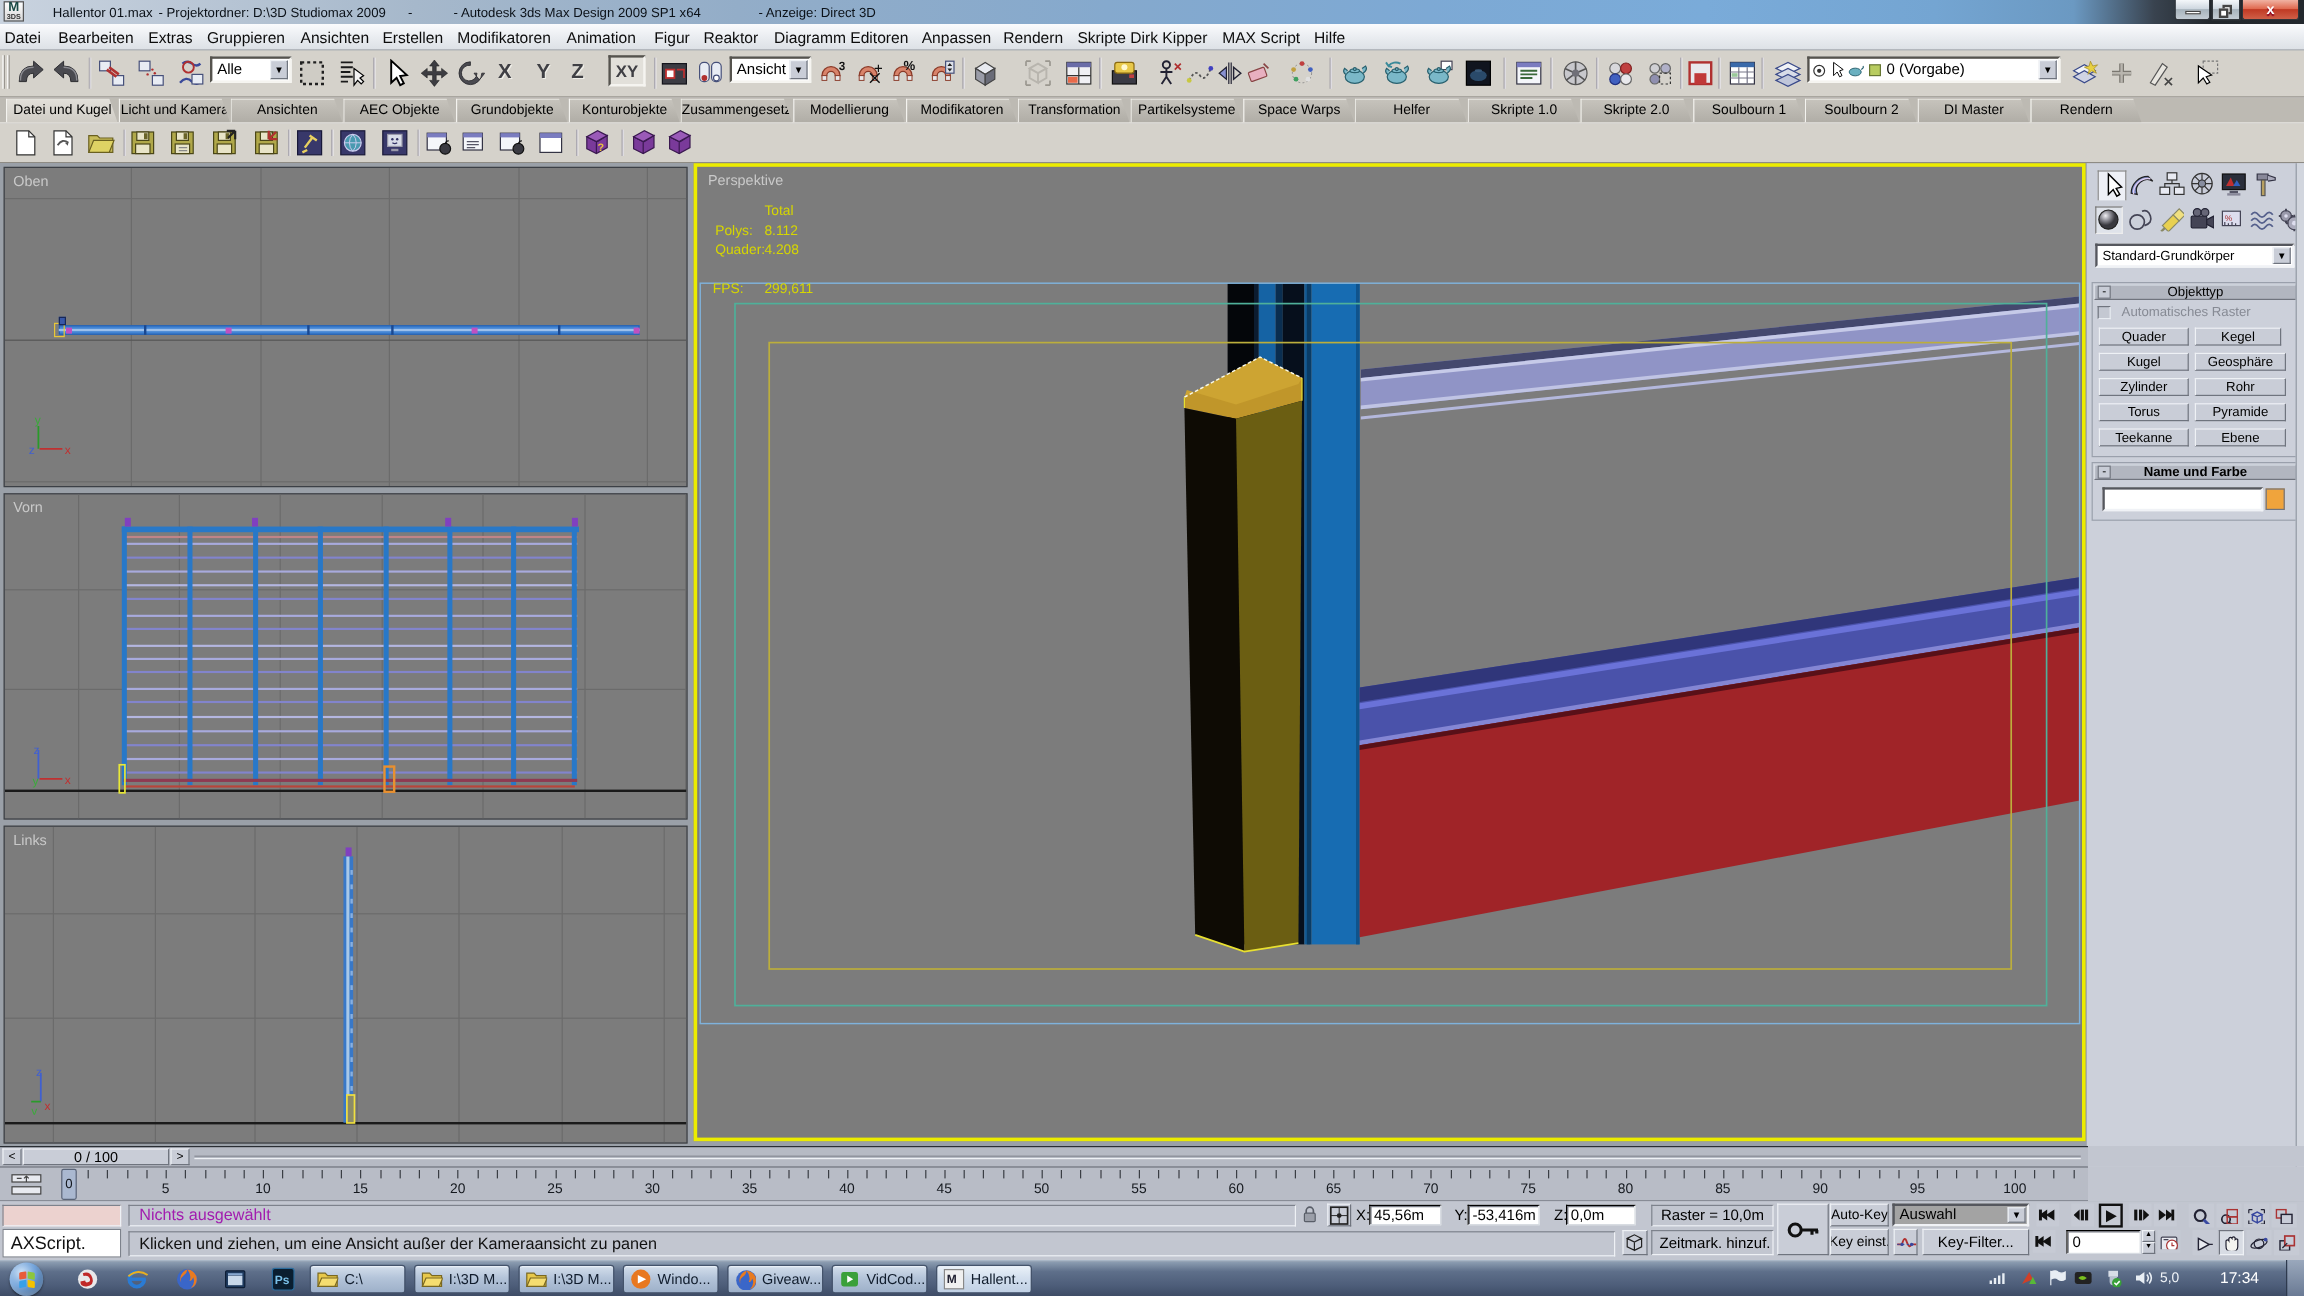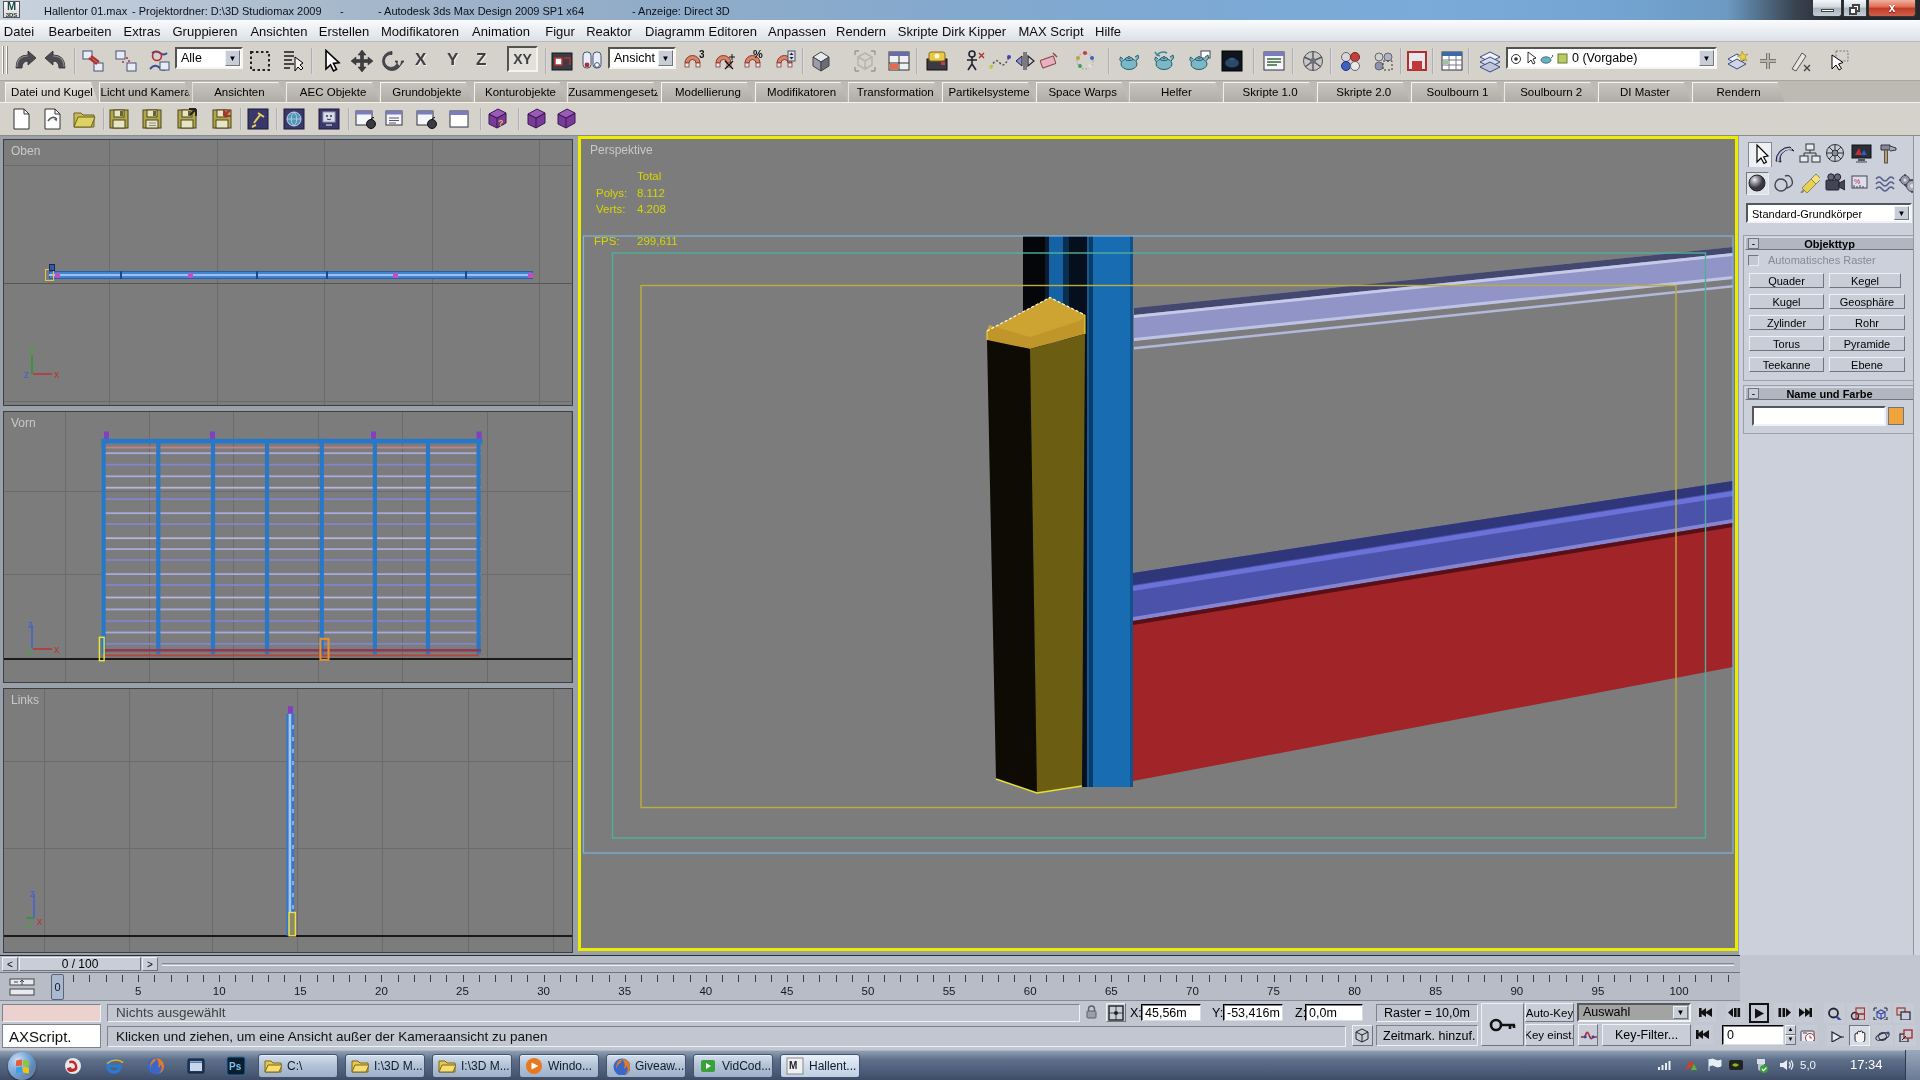--- a/index.html
+++ b/index.html
@@ -598,21 +598,21 @@
         <path d="M415 640 L456 654 L501 647" stroke="#e8e030" stroke-width="1.5" fill="none"></path>
         <path d="M406 201 L406 192 M504 195 L504 176" stroke="#e8e030" stroke-width="1" fill="none"></path>
         <rect x="2.5" y="97" width="1149.5" height="617" fill="none" stroke="#7fb2dc" stroke-width="1.2"></rect>
         <rect x="31.5" y="114" width="1093" height="585" fill="none" stroke="#4fb09a" stroke-width="1.4"></rect>
         <rect x="60" y="146.5" width="1035" height="522" fill="none" stroke="#bcae3c" stroke-width="1.4"></rect>
       </svg>
 <div class="vplabel" style="left:9px;top:4px">Perspektive</div>
 <div style="position:absolute;color:#d6d600;font-size:11.5px;left:56px;top:31px">Total</div>
 <div style="position:absolute;color:#d6d600;font-size:11.5px;left:15px;top:48px">Polys:</div>
       <div style="position:absolute;color:#d6d600;font-size:11.5px;left:56px;top:48px">8.112</div>
-<div style="position:absolute;color:#d6d600;font-size:11.5px;left:15px;top:64px">Verts:</div>
+<div style="position:absolute;color:#d6d600;font-size:11.5px;left:15px;top:64px">Quader:</div>
       <div style="position:absolute;color:#d6d600;font-size:11.5px;left:56px;top:64px">4.208</div>
 <div style="position:absolute;color:#d6d600;font-size:11.5px;left:13px;top:96px">FPS:</div>
       <div style="position:absolute;color:#d6d600;font-size:11.5px;left:56px;top:96px">299,611</div>
 </div>
 <div class="abs" style="left:1739px;top:136px;width:181px;height:865px;background:#ccd0da">
 <div class="abs" style="left:9px;top:6px;width:24px;height:25px;background:#eef0f6;border:1px solid #888;border-bottom:none;"><svg style="" width="23" height="23" viewBox="0 0 23 23">
           <path d="M8 2 L8 19 L12 15 L15 20.5 L17.5 19 L14.5 14 L19 13 Z" fill="#fff" stroke="#000" stroke-width="1.2"></path>
         </svg></div>
 <div class="abs" style="left:34px;top:6px;width:24px;height:25px;"><svg style="" width="23" height="23" viewBox="0 0 23 23">
           <path d="M3 19 A14 14 0 0 1 17 5 L21 9 A9 9 0 0 0 8 20 Z" fill="#7a8ac8" stroke="#222"></path>
@@ -679,21 +679,21 @@
           <circle cx="8" cy="8" r="1.5" fill="#dde"></circle>
           <circle cx="15" cy="14" r="5.5" fill="#aab" stroke="#445"></circle>
           <circle cx="15" cy="14" r="2" fill="#dde"></circle>
           <path d="M8 2 v2 M8 12 v2 M2 8 h2 M12 8 h2 M15 7 v2 M15 19 v2 M8 14 h2 M20 14 h2" stroke="#445" stroke-width="1.6"></path>
         </svg></div>
 <div class="abs" style="left:7px;top:67px;width:166px;height:20px;background:#fff;border:2px solid;border-color:#55575e #f0f2f6 #f0f2f6 #55575e">
         <div style="font-size:11px;padding:3px 0 0 4px">Standard-Grundkörper</div>
         <div class="abs raised ctr" style="right:1px;top:1px;width:15px;height:14px;font-size:8px">▼</div>
       </div>
 <div class="abs" style="left:4px;top:99px;width:173px;height:146px;border:1px solid #9aa0ac"></div>
-<div class="abs" style="left:6px;top:101px;width:169px;height:13px;background:#b2b6c0;border:1px solid;border-color:#d8dce4 #70747e #70747e #d8dce4;font-size:11px;font-weight:bold;text-align:center;color:#000">Objekttyp</div>
+<div class="abs" style="left:6px;top:101px;width:169px;height:13px;background:#b2b6c0;border:1px solid;border-color:#d8dce4 #70747e #70747e #d8dce4;font-size:11px;font-weight:normal;text-align:center;color:#000">Objekttyp</div>
 <div class="abs ctr" style="left:9px;top:102px;width:11px;height:11px;background:#c8ccd6;border:1px solid #70747e;font-size:10px;line-height:9px">-</div>
 <div class="abs" style="left:9px;top:119px;width:11px;height:11px;background:#c4c8d2;border:1px solid;border-color:#70747e #e8ecf2 #e8ecf2 #70747e"></div>
 <div class="abs" style="left:29px;top:118px;font-size:11px;color:#868a94">Automatisches Raster</div>
 <div class="btnG" style="left:10px;top:137.0px;width:75px;height:15px;line-height:14px">Quader</div>
 <div class="btnG" style="left:90px;top:137.0px;width:72px;height:15px;line-height:14px">Kegel</div>
 <div class="btnG" style="left:10px;top:157.9px;width:75px;height:15px;line-height:14px">Kugel</div>
 <div class="btnG" style="left:90px;top:157.9px;width:76px;height:15px;line-height:14px">Geosphäre</div>
 <div class="btnG" style="left:10px;top:178.8px;width:75px;height:15px;line-height:14px">Zylinder</div>
 <div class="btnG" style="left:90px;top:178.8px;width:76px;height:15px;line-height:14px">Rohr</div>
 <div class="btnG" style="left:10px;top:199.7px;width:75px;height:15px;line-height:14px">Torus</div>
@@ -844,21 +844,21 @@
 <svg style="position:absolute;left:8px;top:3px" width="30" height="22" viewBox="0 0 30 22">
         <rect x="2" y="3" width="24" height="6" fill="#e8eaf0" stroke="#444"></rect>
         <rect x="2" y="13" width="24" height="6" fill="#e8eaf0" stroke="#444"></rect>
         <path d="M8 5 l0 0 M6 6 l4 0 M14 4 l0 5 M12 6 l2 -2 l2 2" stroke="#444" fill="none"></path>
       </svg>
 </div>
 <div class="abs" style="left:1740px;top:972px;width:180px;height:29px;background:#c2c6d0"></div>
 <div class="abs" style="left:0;top:1001px;width:1920px;height:49px;background:#c2c6d0">
 <div class="abs sunk" style="left:2px;top:3px;width:99px;height:18px;background:#ecd2cf"></div>
 <div class="abs" style="left:2px;top:23px;width:99px;height:24px;background:#fff;border:1px solid #7d828c;font-size:15px;color:#111;padding:3px 0 0 6px">AXScript.</div>
-<div class="abs sunk" style="left:107px;top:3px;width:973px;height:18px;font-size:13.5px;color:#404040;padding:0 0 0 8px">Nichts ausgewählt</div>
+<div class="abs sunk" style="left:107px;top:3px;width:973px;height:18px;font-size:13.5px;color:#a21caf;padding:0 0 0 8px">Nichts ausgewählt</div>
 <div class="abs sunk" style="left:107px;top:25px;width:1239px;height:21px;font-size:13.5px;color:#111;padding:2px 0 0 8px">Klicken und ziehen, um eine Ansicht außer der Kameraansicht zu panen</div>
 <div class="abs" style="left:1084px;top:3px;width:15px;height:16px"><svg style="" width="15" height="16" viewBox="0 0 15 16">
           <rect x="3" y="7" width="9" height="7" rx="1" fill="#9a9ea8" stroke="#595e68"></rect>
           <path d="M4.5 7 V5 a3 3 0 0 1 6 0 V7" fill="none" stroke="#595e68" stroke-width="1.4"></path>
         </svg></div>
 <div class="abs raised" style="left:1106px;top:2px;width:20px;height:19px"><svg style="" width="18" height="17" viewBox="0 0 18 17">
           <rect x="2" y="2" width="14" height="14" fill="none" stroke="#222" stroke-width="1.4"></rect>
           <circle cx="9" cy="9" r="2" fill="#222"></circle>
           <path d="M9 2 V16 M2 9 H16" stroke="#222" stroke-width="0.8"></path>
         </svg></div>

